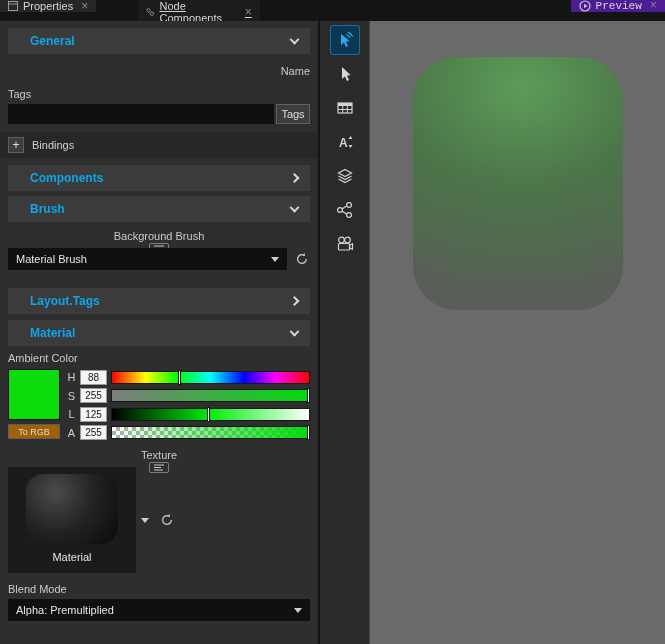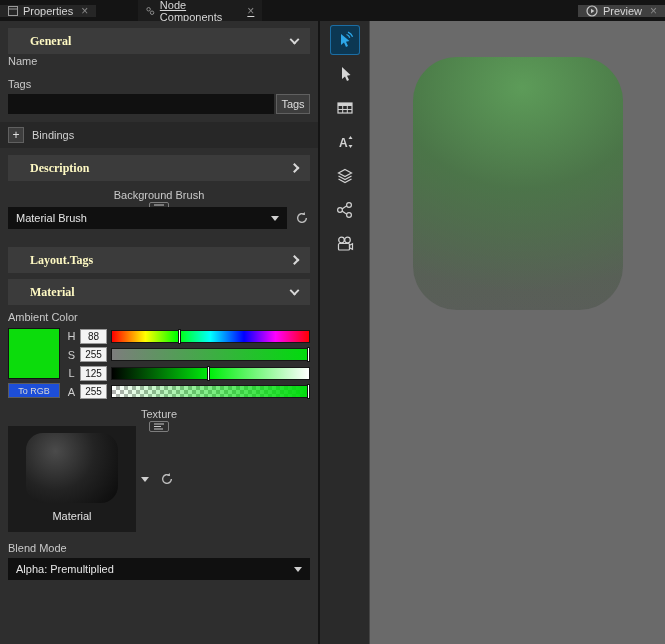--- a/index.html
+++ b/index.html
@@ -1,44 +1,44 @@
 <!DOCTYPE html>
 <html><head>
 <meta charset="utf-8">
 <style>
   html,body{margin:0;padding:0;background:#1a1a1a;}
   *{box-sizing:border-box;}
   .app{position:relative;width:665px;height:644px;background:#2e2e2e;overflow:hidden;
        font-family:"Liberation Sans",sans-serif;font-size:11px;color:#d0d0d0;}
 
   
-  .tabbar{position:absolute;top:0;left:0;right:0;height:21px;background:#141414;display:flex;align-items:center;gap:40px;}
+  .tabbar{position:absolute;top:0;left:0;right:0;height:21px;background:#141414;display:flex;align-items:flex-start;gap:40px;}
   .tab{display:flex;align-items:center;gap:5px;padding:0 8px;color:#d6d6d6;cursor:default;}
   .tab .close{color:#8a8a8a;font-size:12px;line-height:1;margin-left:3px;}
   .tab-properties{background:#262626;}
   .tab-nodecomp{background:#1c1c1c;margin-left:2px;text-decoration:underline;}
   .tab-spacer{width:218px;}
-  .tab-preview{background:#404040;margin-left:0;}
+  .tab-preview{background:#4c1d95;margin-left:0;font-family:Liberation Mono, monospace;}
   .tabbar .sep{width:2px;background:#0d0d0d;}
 
   
   .lp{position:absolute;top:21px;left:0;width:318px;height:623px;background:#2e2e2e;}
   .lp-in{padding:0 8px;}
-  .hdr{position:relative;height:26px;line-height:26px;background:#3b3b3b;color:#fef9c3;
-       font-weight:bold;font-size:12px;padding-left:22px;font-family:Liberation Serif, serif;}
+  .hdr{position:relative;height:26px;line-height:26px;background:#3b3b3b;color:#0ea5e9;
+       font-weight:bold;font-size:12px;padding-left:22px;}
   .chev{position:absolute;right:12px;top:50%;width:7px;height:7px;
         border-right:2px solid #d8d8d8;border-bottom:2px solid #d8d8d8;}
   .chev.down{transform:translateY(-70%) rotate(45deg);}
   .chev.right{transform:translateY(-50%) rotate(-45deg);}
   .lbl{height:14px;line-height:14px;color:#c9c9c9;}
   .lbl-row{display:flex;justify-content:space-between;align-items:center;height:16px;flex-direction:column;}
   .txt-input{width:100%;height:20px;background:#101010;border:none;color:#e9e9e9;
              padding:0 7px;font-family:"Liberation Sans",sans-serif;font-size:11px;outline:none;}
   .mt3{margin-top:3px;} .mt5{margin-top:5px;} .mt6{margin-top:6px;} .mt7{margin-top:7px;}
-  .mt9{margin-top:9px;} .mt10{} .mt18{margin-top:18px;}
+  .mt9{margin-top:9px;} .mt10{margin-top:10px;text-align:right;} .mt18{margin-top:18px;}
 
   .tags-row{display:flex;gap:2px;margin-top:3px;}
   .tags-row .txt-input{flex:1;}
   .tags-btn{width:34px;height:20px;background:#3d3d3d;border:1px solid #606060;color:#dedede;
             font-size:11px;display:flex;align-items:center;justify-content:center;}
 
   .bindings{display:flex;align-items:center;gap:8px;height:26px;background:#272727;
             margin:8px -8px 0 -8px;padding:0 8px;}
   .plus-btn{width:16px;height:16px;background:#3d3d3d;border:1px solid #606060;color:#e0e0e0;
             display:flex;align-items:center;justify-content:center;font-size:12px;line-height:1;}
@@ -51,21 +51,21 @@
              width:0;height:0;border-left:4px solid transparent;border-right:4px solid transparent;
              border-top:5px solid #cfcfcf;}
   .brush-row{display:flex;align-items:center;gap:7px;margin-top:3px;}
   .brush-row .dd{flex:1;}
   .refresh{width:16px;height:16px;display:flex;align-items:center;justify-content:center;}
 
   
   .color-ed{display:flex;gap:7px;margin-top:4px;height:72px;}
   .swatch-col{width:52px;display:flex;flex-direction:column;}
   .swatch{width:52px;height:51px;border:1px solid #121212;}
-  .torgb{margin-top:4px;width:52px;height:15px;background:#1d4ed8;border:1px solid #5c5c5c;
+  .torgb{margin-top:4px;width:52px;height:15px;background:#a16207;border:1px solid #5c5c5c;
          color:#d8d8d8;font-size:9px;display:flex;align-items:center;justify-content:center;}
   .chan-col{flex:1;display:flex;flex-direction:column;justify-content:space-between;}
   .chan{display:flex;align-items:center;gap:4px;height:16px;}
   .chan .k{width:9px;text-align:center;color:#cfcfcf;}
   .chan .v{width:27px;height:15px;background:#f4f4f4;border:1px solid #9a9a9a;color:#151515;
            font-size:10px;text-align:center;font-family:"Liberation Sans",sans-serif;padding:0;outline:none;}
   .track{flex:1;height:13px;position:relative;border:1px solid #161616;}
   .track .marker{position:absolute;top:-2px;bottom:-2px;width:3px;background:#fff;
                  border:1px solid #111;transform:translateX(-2px);}
   .track.hue{background:linear-gradient(90deg,#f00 0%,#ff0 17%,#0f0 33%,#0ff 50%,#00f 67%,#f0f 83%,#f00 100%);}
@@ -145,24 +145,28 @@
         <input class="txt-input" value="" style="">
         <div class="tags-btn">Tags</div>
       </div>
 
       <div class="bindings">
         <div class="plus-btn">+</div>
         <span>Bindings</span>
       </div>
 
       <div class="hdr mt7">
-        <span>Description</span>
+        <span>Components</span>
         <span class="chev right"></span>
       </div>
 
+      <div class="hdr mt5">
+        <span>Brush</span>
+        <span class="chev down"></span>
+      </div>
 
       <div class="lbl-row mt7">
         <span class="lbl">Background Brush</span>
         <div class="mini-btn">
           <svg width="12" height="9" viewBox="0 0 12 9">
             <line x1="1" y1="2" x2="11" y2="2" stroke="#c8c8c8"></line>
             <line x1="1" y1="4.5" x2="8" y2="4.5" stroke="#c8c8c8"></line>
             <line x1="1" y1="7" x2="10" y2="7" stroke="#c8c8c8"></line>
           </svg>
         </div>

